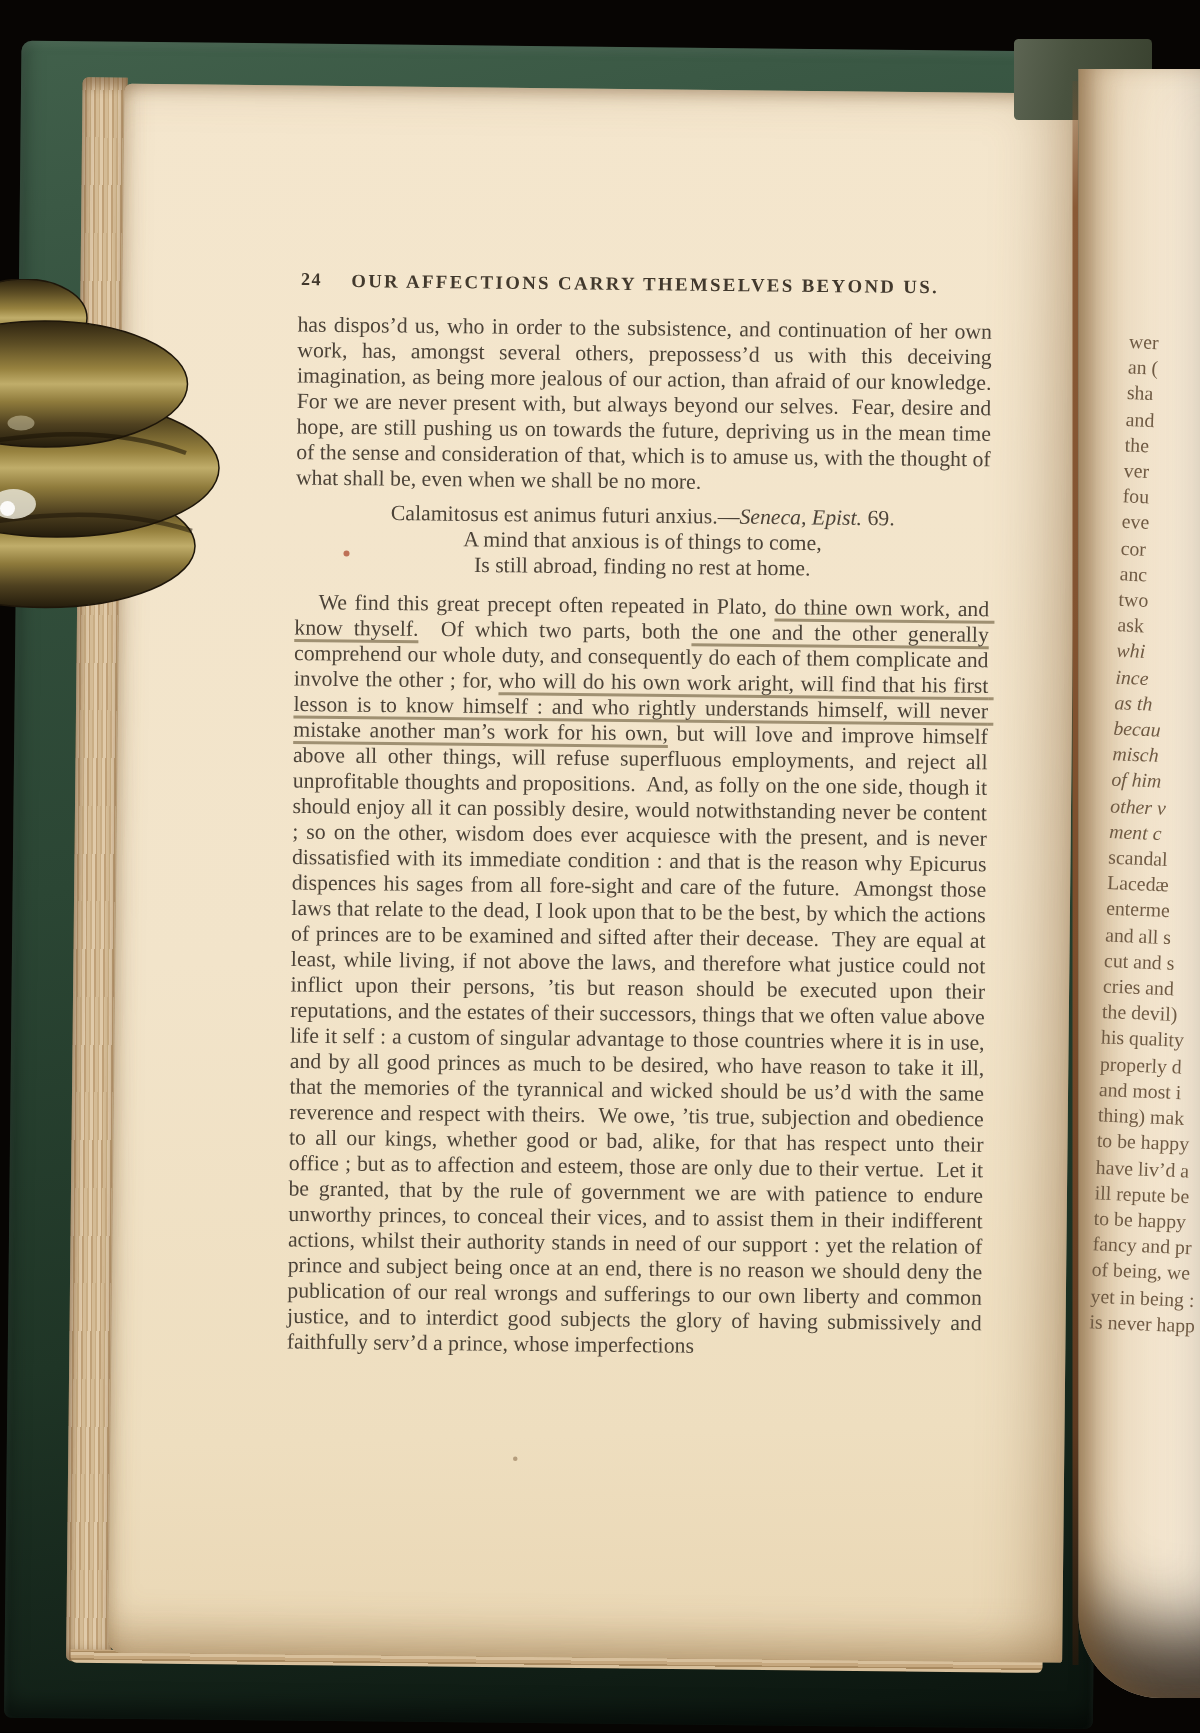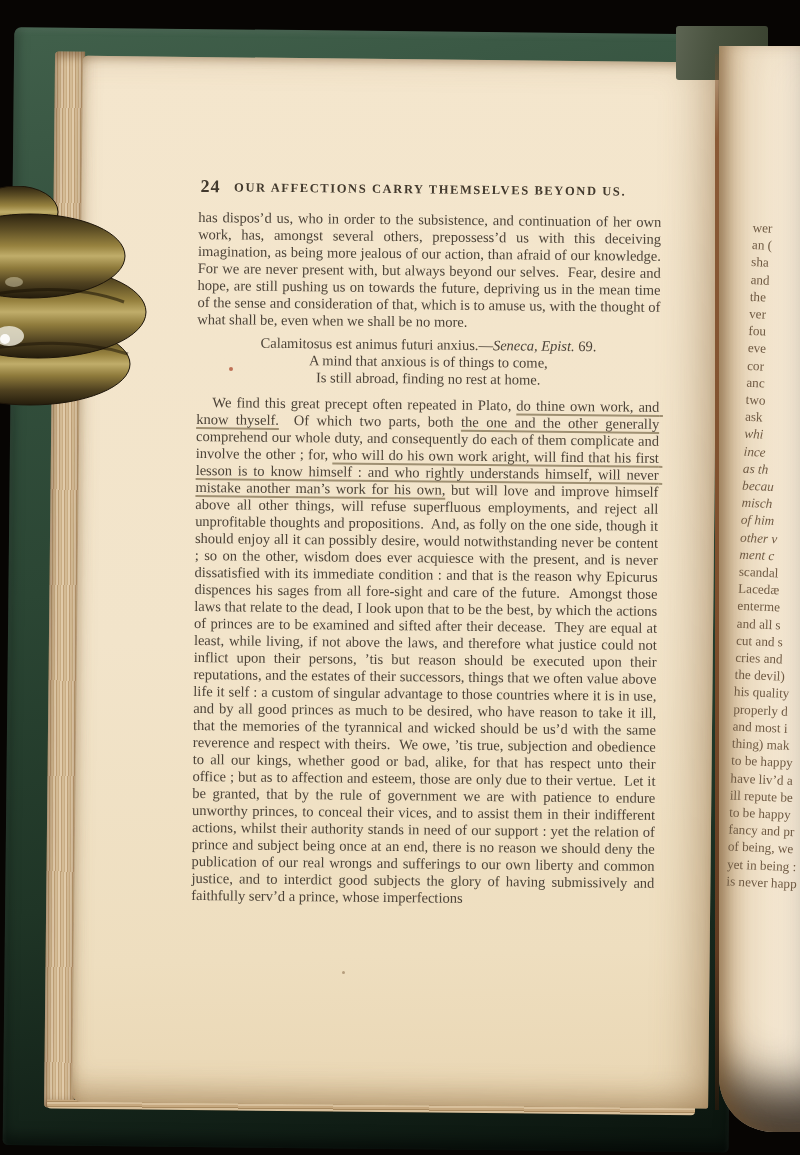--- a/index.html
+++ b/index.html
@@ -17,21 +17,21 @@
   .page-main{position:absolute;left:83px;top:56px;width:636px;height:1046px;border-radius:5px 2px 2px 9px;
          background:linear-gradient(178deg,#f4e6cd 0%,#f2e4ca 55%,#eedebf 85%,#e9d6b3 100%);
          box-shadow:inset 0 7px 10px -4px rgba(110,80,45,.38),
                     inset -28px 0 40px -12px rgba(130,95,55,.40),
                     inset 0 -22px 28px -10px rgba(140,105,60,.42),
                     inset 9px 0 12px -6px rgba(150,120,80,.28);}
   .page-inner{position:absolute;left:117px;top:122px;width:463px;color:#4c4338;
          font-size:14.5px;line-height:17px;}
   .running-header{position:relative;text-align:center;margin-bottom:13px;color:#42392d;
          font-weight:700;font-size:12.5px;letter-spacing:1.6px;}
-  .pagenum{position:absolute;left:2px;top:-1px;font-size:18px;letter-spacing:1px;}
+  .pagenum{position:absolute;left:2px;top:-1px;font-size:12px;letter-spacing:1px;}
   .para{margin:0;text-align:justify;white-space:pre-wrap;}
   .para.p1{margin-bottom:6px;}
   .para.p2{text-indent:16px;}
   .quote{margin:5px 0 9px;text-align:center;}
   .quote .latin i{}
   .pencil{text-decoration:underline;text-decoration-color:rgba(150,134,104,.9);
           text-decoration-thickness:1.5px;text-underline-offset:2.5px;text-decoration-skip-ink:none;}
   .binding-top{position:absolute;left:676px;top:26px;width:92px;height:54px;border-radius:3px;
          background:linear-gradient(100deg,#5d6553 0%,#49523f 40%,#39412f 100%);}
   .gutter-crease{position:absolute;left:715px;top:54px;width:4px;height:1056px;

